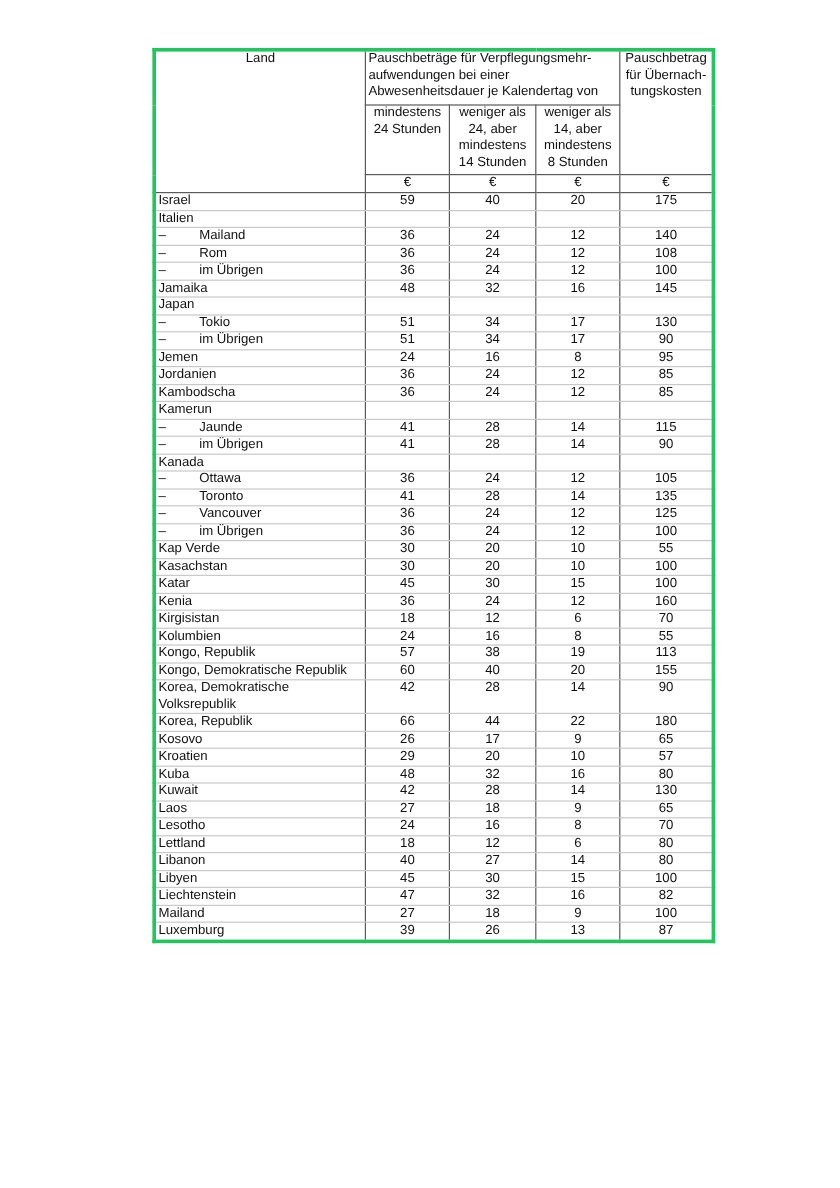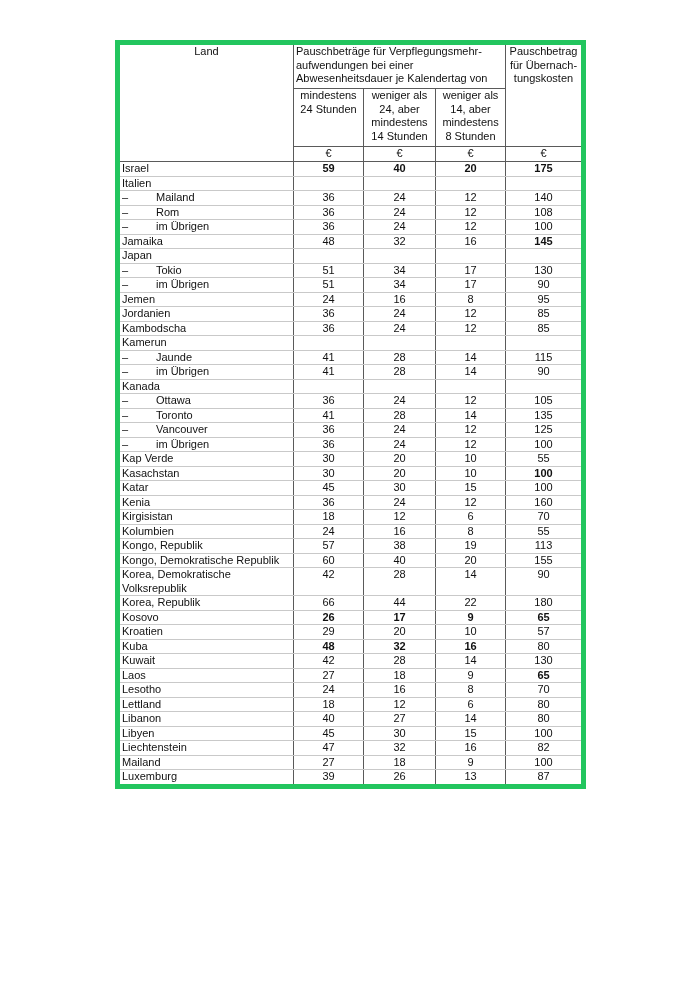--- a/index.html
+++ b/index.html
@@ -10,25 +10,25 @@
     color: #111;
   }
   .page {
     position: relative;
     width: 700px; height: 990px;
     background: #ffffff;
     overflow: hidden;
   }
   table.rates {
     position: absolute;
-    left: 115px; top: 40px;
+    left: 127px; top: 40px;
     width: 466px;
     border-collapse: collapse;
     table-layout: fixed;
-    border: 5px solid #22c55e;
+    border: 3px solid #22c55e;
     padding-left: 44px;
   }
   table.rates th, table.rates td {
     font-size: 11px;
     line-height: 13.5px;
     font-weight: normal;
     vertical-align: top;
     padding: 0 2px;
   }
   tr.h1 { height: 46px; }
@@ -73,21 +73,21 @@
     text-align: left;
     padding-left: 3px;
     margin-top: 32px;
   }
   td.val {
     border-right: 1px solid #5a5a5a;
     border-bottom: 1px solid #c9c9c9;
     text-align: center;
   }
   td.val:last-child { border-right: none; }
-  td.val.b { font-weight: bold; }
+  td.val.b { font-weight: normal; }
   .dash { display: inline-block; width: 34px; }
 </style>
 </head>
 <body>
 
 <div class="page">
   <table class="rates">
     <colgroup>
       <col style="width:176px">
       <col style="width:70px">

